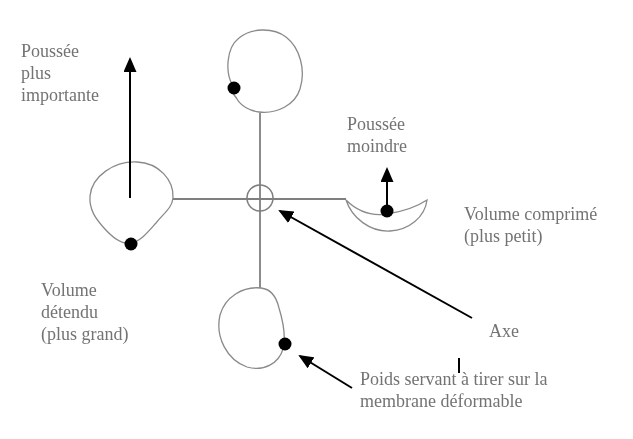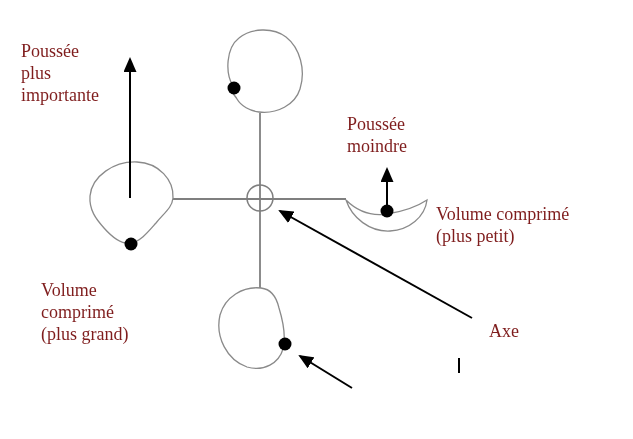--- a/index.html
+++ b/index.html
@@ -17,26 +17,26 @@
   }
   .stage svg {
     position: absolute;
     left: 0;
     top: 0;
   }
   .lbl {
     position: absolute;
     font-size: 18px;
     line-height: 22px;
-    color: #7f1d1d;
+    color: #737373;
     white-space: pre-line;
   }
   .lbl-poussee-plus   { left: 21px;  top: 40px;  }
   .lbl-poussee-moindre{ left: 347px; top: 113px; }
-  .lbl-volume-comprime{ left: 436px; top: 203px; }
+  .lbl-volume-comprime{ left: 464px; top: 203px; }
   .lbl-volume-detendu { left: 41px;  top: 279px; }
   .lbl-axe            { left: 489px; top: 320px; }
   .lbl-poids          { left: 360px; top: 368px; }
 </style>
 </head>
 <body>
 
 <div class="stage">
 
   <svg width="633" height="439" viewBox="0 0 633 439">
@@ -86,19 +86,21 @@
 plus
 importante</div>
 
   <div class="lbl lbl-poussee-moindre">Poussée
 moindre</div>
 
   <div class="lbl lbl-volume-comprime">Volume comprimé
 (plus petit)</div>
 
   <div class="lbl lbl-volume-detendu">Volume
-comprimé
+détendu
 (plus grand)</div>
 
   <div class="lbl lbl-axe">Axe</div>
 
+  <div class="lbl lbl-poids">Poids servant à tirer sur la
+membrane déformable</div>
 
 </div>
 
 </body></html>

